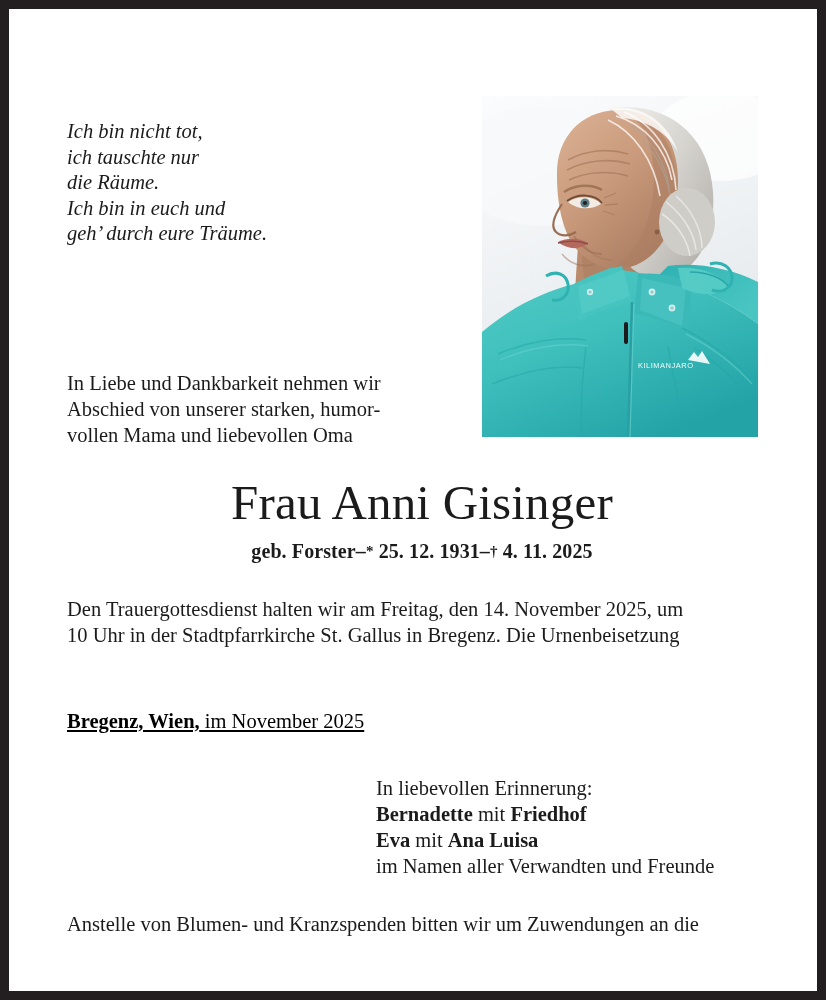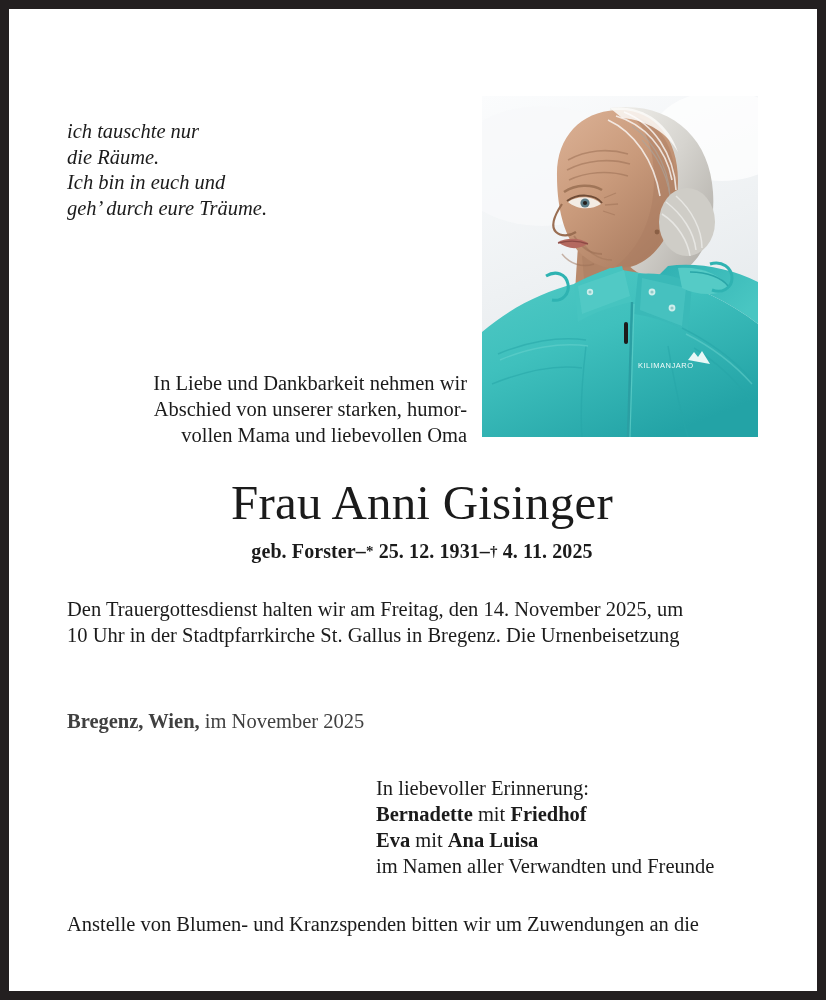--- a/index.html
+++ b/index.html
@@ -57,21 +57,21 @@
   
   .intro {
     position: absolute;
     left: 58px;
     top: 361px;
     width: 400px;
     font-size: 20.5px;
     line-height: 26px;
     color: #1b1b1b;
   }
-  .intro div { white-space: nowrap; text-align: right; }
+  .intro div { white-space: nowrap; }
 
   .name {
     position: absolute;
     left: 9px;
     top: 466px;
     width: 808px;
     text-align: center;
     font-size: 49px;
     line-height: 56px;
     letter-spacing: 0.2px;
@@ -102,22 +102,23 @@
     color: #1b1b1b;
   }
   .service div { white-space: nowrap; }
 
   .place {
     position: absolute;
     left: 58px;
     top: 699px;
     font-size: 20.5px;
     line-height: 26px;
-    color: #404040;
-    white-space: nowrap;
+    color: #000000;
+    white-space: nowrap;
+    text-decoration: underline;
   }
   .place b { font-weight: bold; }
 
   .memorial {
     position: absolute;
     left: 367px;
     top: 766px;
     font-size: 20.5px;
     line-height: 26px;
     color: #1b1b1b;
@@ -137,20 +138,21 @@
   }
   .donation div { white-space: nowrap; }
 </style>
 </head>
 <body>
 
 <div class="notice">
   <div class="inner">
 
     <div class="poem">
+      <div>Ich bin nicht tot,</div>
       <div>ich tauschte nur</div>
       <div>die Räume.</div>
       <div>Ich bin in euch und</div>
       <div>geh’ durch eure Träume.</div>
     </div>
 
     <div class="photo">
       <svg viewBox="0 0 276 341" preserveAspectRatio="xMidYMid slice">
         <defs>
           <linearGradient id="skyg" x1="0" y1="0" x2="0.3" y2="1">
@@ -313,21 +315,21 @@
     </div>
 
     <div class="service">
       <div>Den Trauergottesdienst halten wir am Freitag, den 14. November 2025, um</div>
       <div>10 Uhr in der Stadtpfarrkirche St. Gallus in Bregenz. Die Urnenbeisetzung</div>
     </div>
 
     <div class="place"><b>Bregenz, Wien,</b><span> im November 2025</span></div>
 
     <div class="memorial">
-      <div>In liebevoller Erinnerung:</div>
+      <div>In liebevollen Erinnerung:</div>
       <div><b>Bernadette</b><span> mit </span><b>Friedhof</b></div>
       <div><b>Eva</b><span> mit </span><b>Ana Luisa</b></div>
       <div>im Namen aller Verwandten und Freunde</div>
     </div>
 
     <div class="donation">
       <div>Anstelle von Blumen- und Kranzspenden bitten wir um Zuwendungen an die</div>
     </div>
 
   </div>

